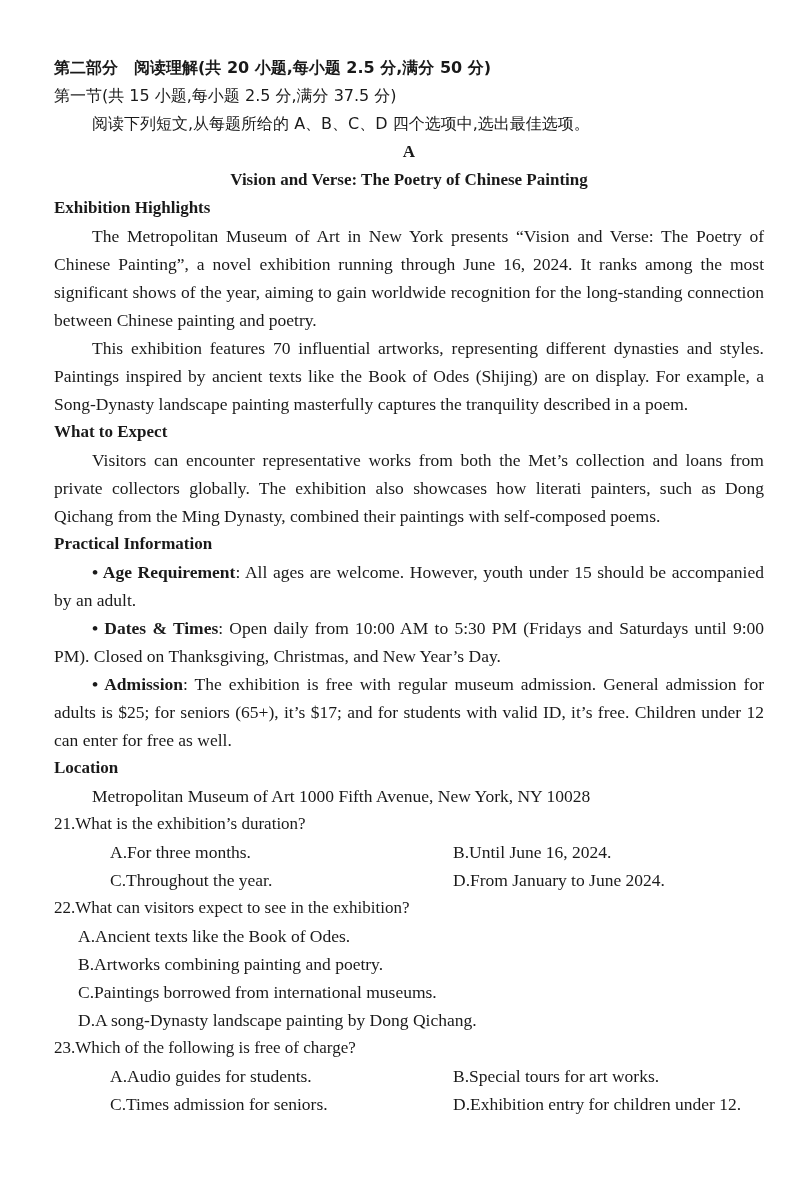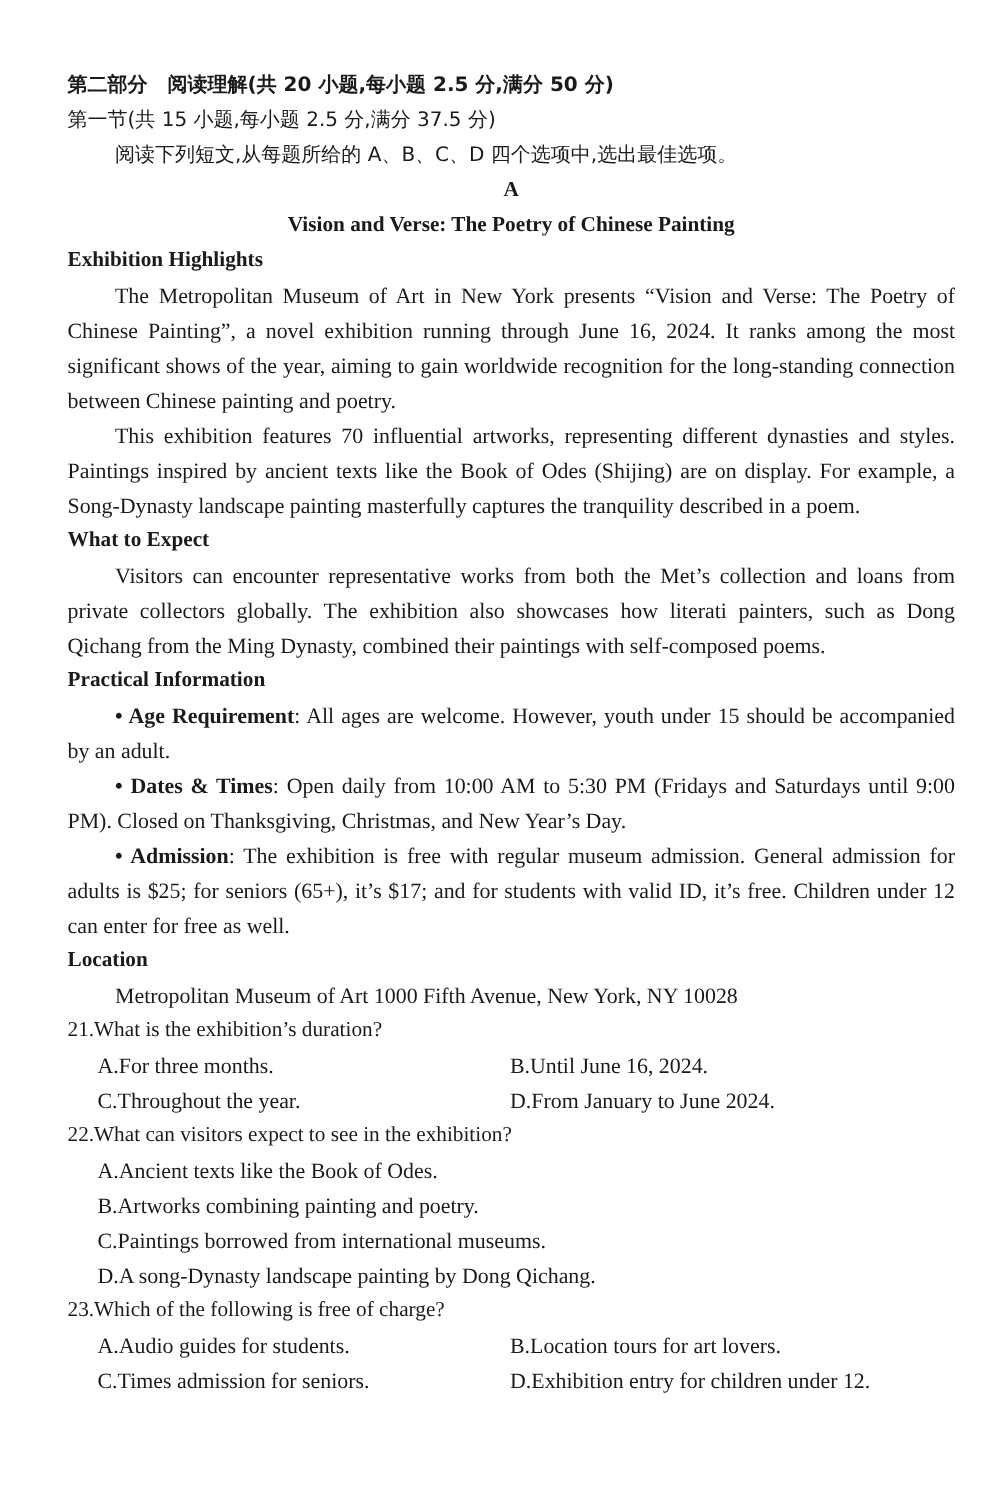--- a/index.html
+++ b/index.html
@@ -12,21 +12,21 @@
     .line { height: 28px; line-height: 28px; font-size: 17.5px; white-space: nowrap; }
     .zh-bold { font-family: "DejaVu Sans", sans-serif; font-weight: bold; font-size: 16px; }
     .zh { font-family: "DejaVu Sans", sans-serif; font-size: 16px; }
     .indent { padding-left: 38px; }
     .head { font-weight: bold; font-size: 17px; height: 28px; line-height: 28px; }
     .title { font-weight: bold; font-size: 17px; text-align: center; height: 28px; line-height: 28px; }
     .para { font-size: 17.5px; line-height: 28px; text-align: justify; text-align-last: left; margin: 0; }
     .para p { margin: 0; }
     .indent-para { text-indent: 38px; }
     .opt-row { display: flex; height: 28px; line-height: 28px; font-size: 17.5px; padding-left: 24px; }
-    .opt-col { width: 330px; white-space: nowrap; }
+    .opt-col { width: 330px; white-space: nowrap; margin-left: 32px; }
     .opt-full { white-space: nowrap; }
     .q { height: 28px; line-height: 28px; font-size: 17px; white-space: nowrap; }
     .bullet-label { font-weight: bold; }
   </style>
 </head>
 <body>
 
 <div class="page">
 
   <div class="line zh-bold">第二部分　阅读理解(共 20 小题,每小题 2.5 分,满分 50 分)</div>
@@ -79,20 +79,20 @@
   <div class="opt-row">
     <div class="opt-full">C.Paintings borrowed from international museums.</div>
   </div>
   <div class="opt-row">
     <div class="opt-full">D.A song-Dynasty landscape painting by Dong Qichang.</div>
   </div>
 
   <div class="q">23.Which of the following is free of charge?</div>
   <div class="opt-row">
     <div class="opt-col">A.Audio guides for students.</div>
-    <div class="opt-col">B.Location tours for art lovers.</div>
+    <div class="opt-col">B.Special tours for art works.</div>
   </div>
   <div class="opt-row">
     <div class="opt-col">C.Times admission for seniors.</div>
     <div class="opt-col">D.Exhibition entry for children under 12.</div>
   </div>
 
 </div>
 
 </body></html>

